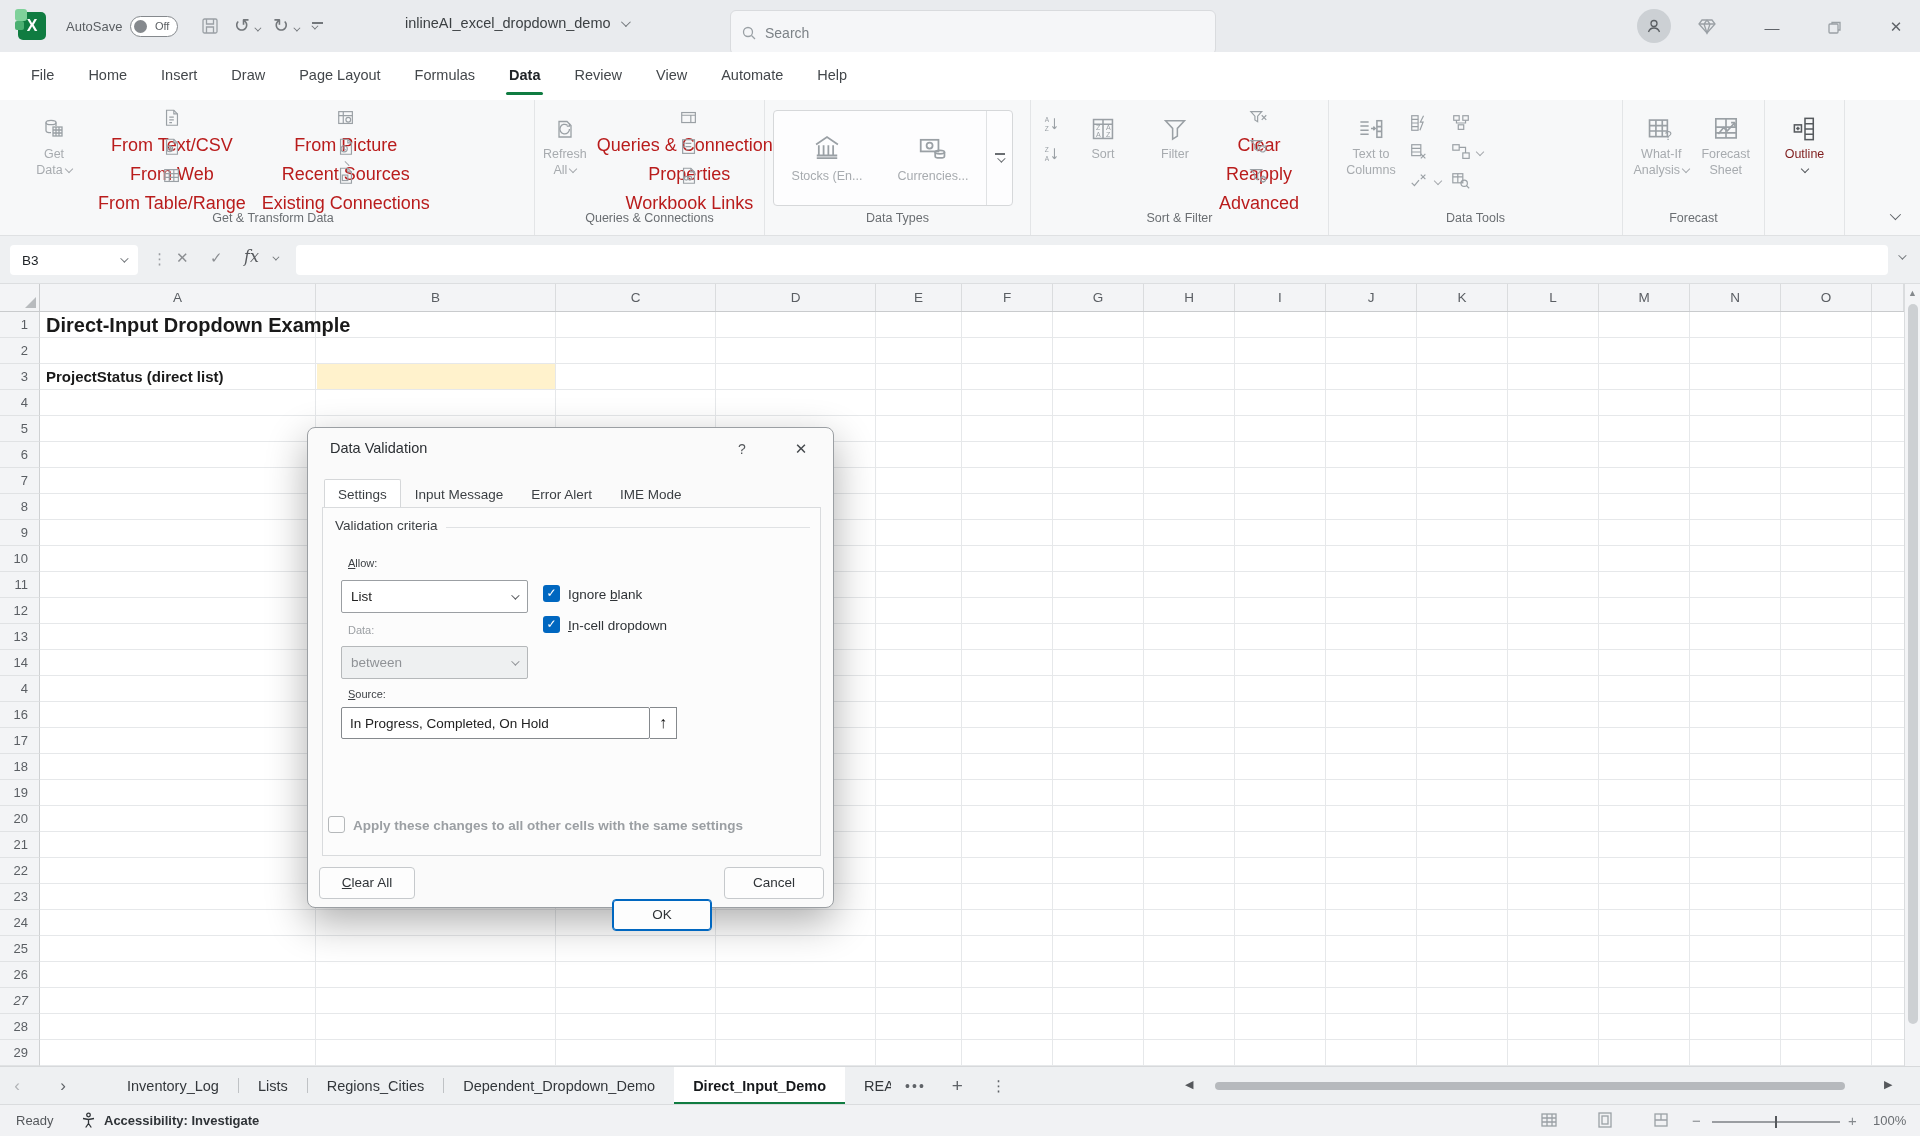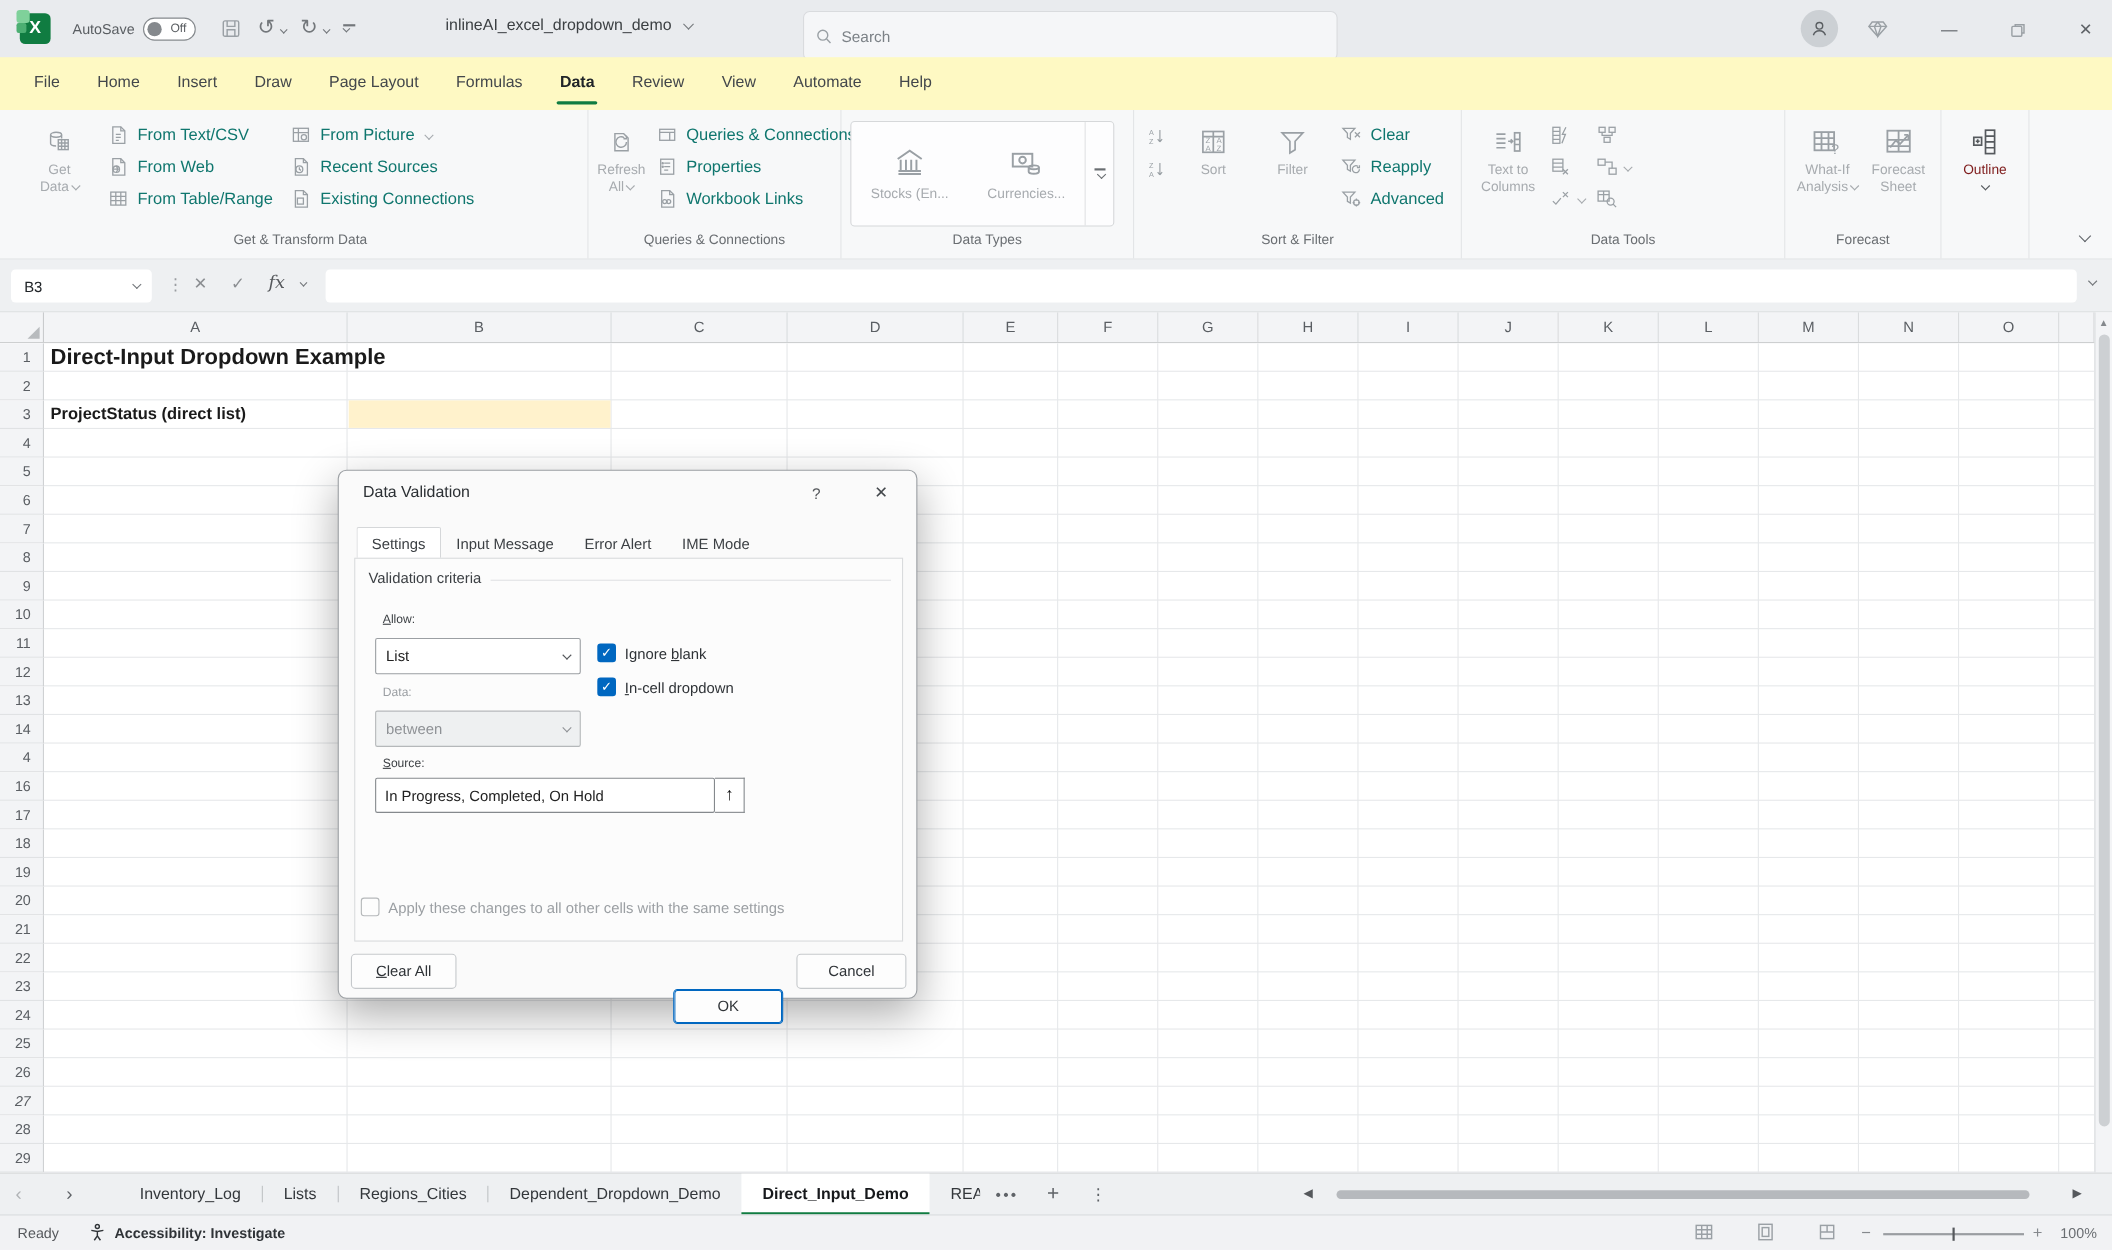--- a/index.html
+++ b/index.html
@@ -23,42 +23,42 @@
   .chev { display:inline-block; width:7px; height:7px; border-right:1.4px solid #73777b; border-bottom:1.4px solid #73777b; transform:rotate(45deg) translateY(-2px); }
   .filename { position:absolute; left:405px; top:15px; font-size:14.5px; color:#3c4043; display:flex; gap:10px; align-items:center; }
   .searchbox { position:absolute; left:730px; top:10px; width:486px; height:45px; background:#f5f6f8; border:1px solid #d9dbde; border-radius:6px; display:flex; align-items:center; padding:0 10px; gap:8px; }
   .searchbox input { border:none; outline:none; background:transparent; font-size:14px; color:#3c4043; width:100%; font-family:"Liberation Sans",sans-serif; }
   .searchbox input::placeholder { color:#7c8287; }
   .avatar { position:absolute; left:1637px; top:9px; width:34px; height:34px; border-radius:50%; background:#ccd0d4; display:flex; align-items:center; justify-content:center; }
   .gem { position:absolute; left:1697px; top:16px; }
   .winbtn { position:absolute; top:14px; width:40px; height:26px; display:flex; align-items:center; justify-content:center; color:#5f6368; font-size:15px; }
 
   
-  .tabsrow { position:absolute; top:52px; left:0; width:1920px; height:48px; background:#fef9c3;text-align:center; }
+  .tabsrow { position:absolute; top:52px; left:0; width:1920px; height:48px; background:#ffffff;text-align:center; }
   .rtablist { position:absolute; left:14px; top:0; height:48px; display:flex; align-items:center; }
   .rtab { position:relative; padding:0 17px; font-size:14.5px; color:#43474b; height:48px; line-height:46px; }
   .rtab.active { font-weight:bold; color:#202428; }
   .rtab.active .underline { position:absolute; left:14px; right:14px; bottom:5px; height:3px; background:#107C41; border-radius:2px; }
   .comments-btn { position:absolute; left:1687px; top:62px; width:102px; height:33px; border:1px solid #c6c9cc; border-radius:16px; background:#fdfdfd; display:flex; align-items:center; justify-content:center; gap:7px; font-size:14px; color:#3c4043; }
   .share-btn { position:absolute; left:1798px; top:62px; width:107px; height:33px; border-radius:5px; background:#107C41; color:#fff; display:flex; align-items:center; justify-content:center; gap:7px; font-size:14px; }
   .share-btn .chev { border-color:#fff; width:6px; height:6px; }
 
   
   .ribbon { position:absolute; top:100px; left:0; width:1920px; height:136px; background:#f7f8f9; border-bottom:1px solid #dfe1e3; display:flex; padding-left:12px; }
   .rgroup { display:flex; flex-direction:column; border-right:1px solid #e3e5e7; flex:none; }
   .rgroup .gcontent { flex:1; display:flex; align-items:flex-start; padding:6px 8px 0; gap:4px; }
   .rgroup .glabel { height:24px; text-align:center; font-size:12.5px; color:#6a6e72; }
   .icn { display:inline-flex; color:#9aa0a5; }
   .icn svg { stroke:currentColor; fill:none; stroke-width:1.3; }
   .rbig { width:68px; display:flex; flex-direction:column; align-items:center; padding-top:6px; text-align:center; font-size:12.5px; line-height:16px; color:#a7abaf; border-radius:4px; }
   .rbig .bicon { height:34px; display:flex; align-items:center; }
   .rbig.enabled { color:#7f1d1d; }
   .rbig.enabled .icn { color:#565a5e; }
   .smallcol { display:flex; flex-direction:column; justify-content:flex-start; padding-top:2px; }
-  .rsmall { display:flex; align-items:center; gap:7px; height:29px; font-size:15px; color:#0f766e; padding:0 6px; border-radius:4px; white-space:nowrap; }
+  .rsmall { display:flex; align-items:center; gap:7px; height:29px; font-size:18px; color:#b91c1c; padding:0 6px; border-radius:4px; white-space:nowrap;flex-direction:column; }
   .tinycol { display:flex; flex-direction:column; gap:6px; padding-top:6px; }
   .rtiny { width:26px; height:24px; display:flex; align-items:center; justify-content:center; border-radius:3px; }
   .icongrid { display:grid; grid-template-rows:repeat(3,29px); grid-auto-flow:column; column-gap:10px; padding-top:2px; align-items:center; }
   .rigrid { display:flex; align-items:center; gap:3px; }
   .gallery { display:flex; border:1px solid #d6d8da; background:#fdfdfe; border-radius:4px; height:96px; margin-top:4px; }
   .gal-item { width:106px; display:flex; flex-direction:column; align-items:center; justify-content:center; gap:6px; font-size:12.5px; color:#a7abaf; }
   .gal-more { width:26px; border-left:1px solid #e0e2e4; display:flex; flex-direction:column; align-items:center; justify-content:center; gap:2px; color:#6a6e72; }
   .gal-more .bar { width:10px; height:1.6px; background:#6a6e72; }
   .ribbon-collapse { position:absolute; right:22px; top:212px; }
   .dd-chev { display:inline-block; width:6px; height:6px; border-right:1.2px solid #a7abaf; border-bottom:1.2px solid #a7abaf; transform:rotate(45deg); margin-left:3px; vertical-align:2px; }
@@ -136,21 +136,21 @@
   .dlg-lbl.dis { color:#9b9fa3; }
   .combo { position:absolute; width:187px; height:33px; background:#fff; border:1px solid #9b9fa3; border-radius:2px; font-size:13.5px; color:#222; display:flex; align-items:center; padding-left:9px; }
   .combo .cbtn { margin-left:auto; width:26px; height:100%; display:flex; align-items:center; justify-content:center; }
   .combo .chev { border-color:#55585c; width:6px; height:6px; }
   .combo.dis { background:#eef0f1; border-color:#b5b8ba; color:#8f9296; }
   .combo.dis .chev { border-color:#8f9296; }
   .chk { position:absolute; width:17px; height:17px; border-radius:3px; }
   .chk.on { background:#0067C0; color:#fff; font-size:12px; text-align:center; line-height:17px; }
   .chk.off { background:#fdfdfd; border:1px solid #b5b8ba; }
   .chklbl { position:absolute; font-size:13.5px; color:#2f3337; }
-  .chklbl.dis { color:#9b9fa3; }
+  .chklbl.dis { color:#9b9fa3;font-weight:bold; }
   .src-input { position:absolute; left:33px; top:279px; width:309px; height:32px; border:1px solid #85898d; border-radius:2px; background:#fff; font-size:13.5px; color:#222; padding:0 8px; font-family:"Liberation Sans",sans-serif; outline:none; }
   .range-btn { position:absolute; left:342px; top:279px; width:27px; height:32px; border:1px solid #85898d; border-left:none; background:#fff; text-align:center; line-height:30px; font-size:16px; font-weight:bold; color:#111; }
   .dlg-btn { position:absolute; top:439px; height:32px; background:#fdfdfd; border:1px solid #c6c9cc; border-radius:4px; font-size:13.5px; color:#2f3337; text-align:center; line-height:30px; }
   .dlg-btn.primary { border:1px solid #0067C0; box-shadow:0 0 0 1px #0067C0 inset; }
   u { text-decoration:underline; }
 </style>
 </head>
 <body>
 
 <div class="app">

